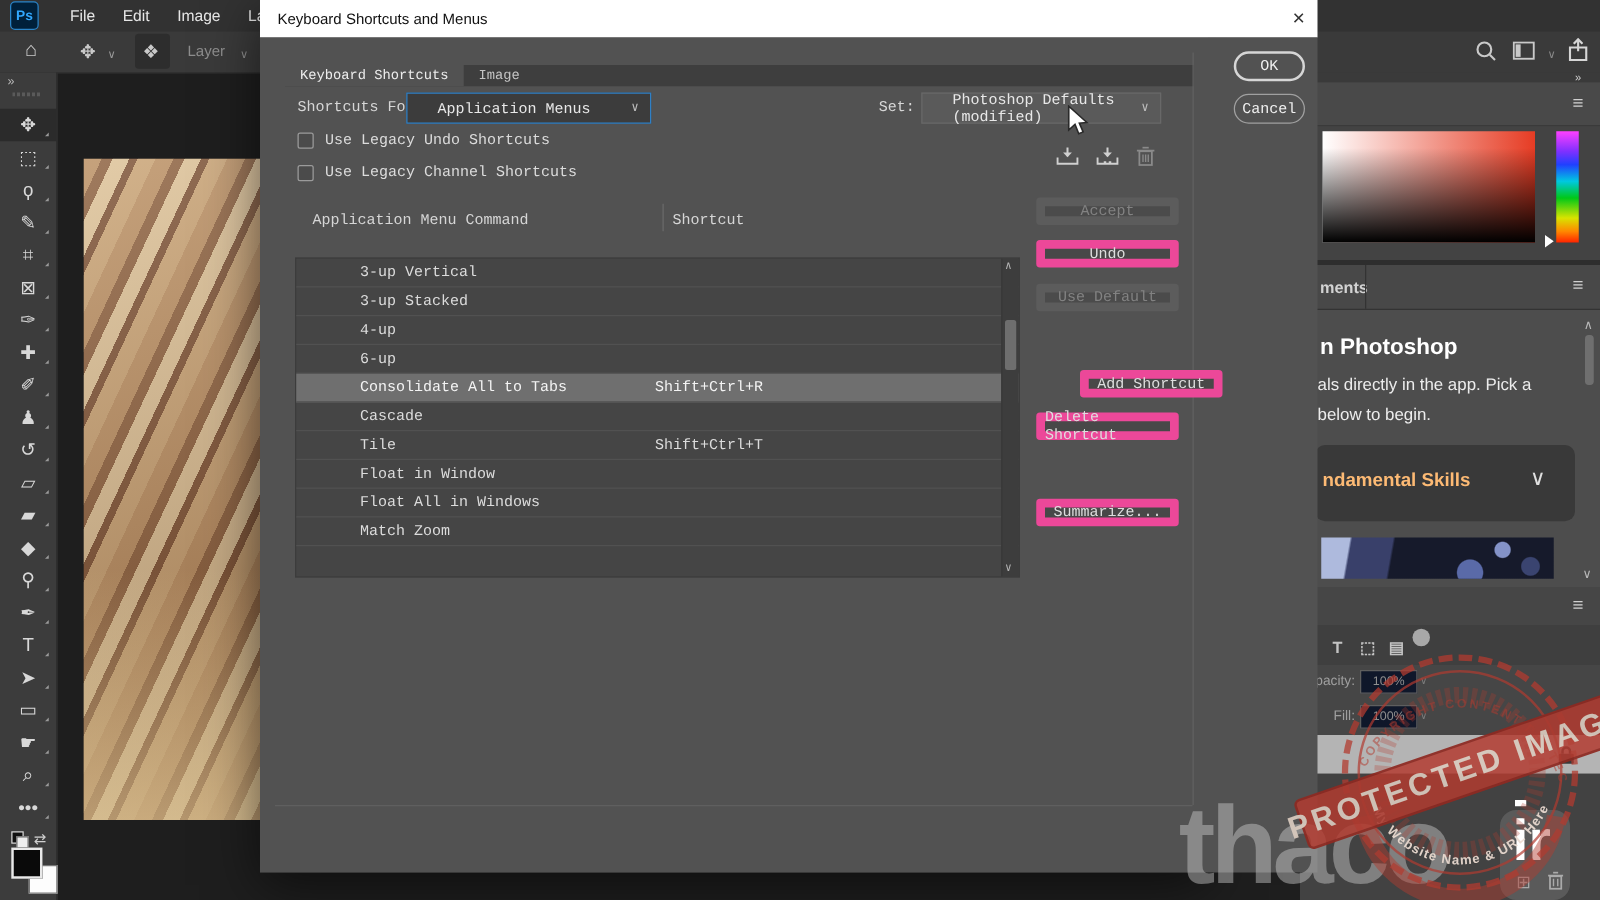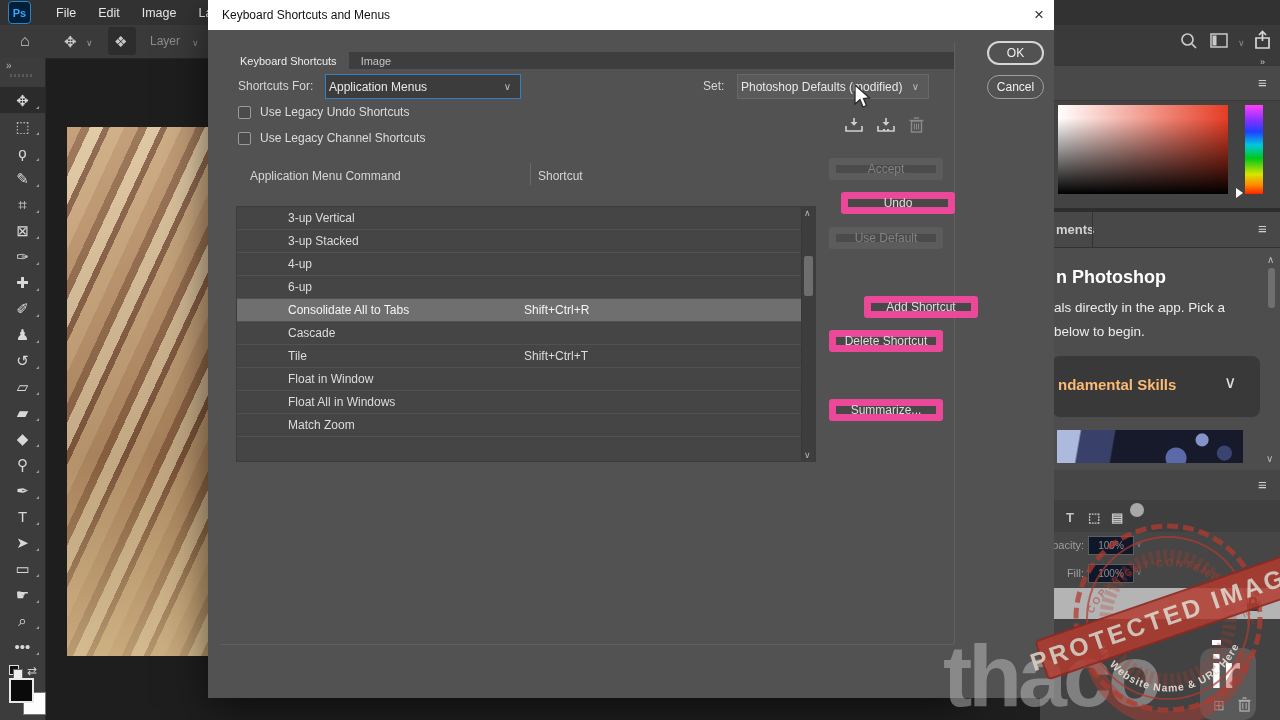--- a/index.html
+++ b/index.html
@@ -99,26 +99,26 @@
   .rp-bottom{position:absolute;left:0;top:561px;width:240px;height:101px;background:#424242;}
   .bt-ic{position:absolute;top:78px;color:#9e9e9e;font-size:14px;}
 
   
   #dialog{position:absolute;left:208px;top:0;width:758px;height:698px;z-index:40;
           box-shadow:0 10px 40px rgba(0,0,0,0.55);}
   .dlg-title{position:absolute;left:0;top:0;width:846px;height:30px;background:#ffffff;}
   .dlg-title .t{position:absolute;left:14px;top:8px;color:#111;font-size:12px;}
   .dlg-close{position:absolute;left:820px;top:5px;width:22px;height:20px;color:#333;font-size:17px;
              text-align:center;line-height:20px;}
-  .dlg-body{position:absolute;left:0;top:30px;width:846px;height:668px;background:#525252;}
+  .dlg-body{position:absolute;left:0;top:30px;width:846px;height:668px;background:#525252;font-family:Liberation Mono, monospace;}
   .tabstrip{position:absolute;left:20px;top:22px;width:727px;height:17px;background:#3e3e3e;display:flex;}
   .tab{height:17px;font-size:11px;display:flex;align-items:center;justify-content:center;padding:0 12px;color:#c4c4c4;}
   .tab.active{background:#525252;color:#ededed;}
   .lbl{position:absolute;color:#d6d6d6;font-size:12px;}
-  .select{position:absolute;height:25px;color:#e8e8e8;font-size:12px;display:flex;align-items:center;padding-left:3px;box-sizing:border-box;}
+  .select{position:absolute;height:25px;color:#e8e8e8;font-size:12px;display:flex;align-items:center;padding-left:24px;box-sizing:border-box;}
   .select .chev{position:absolute;right:9px;top:6px;color:#bdbdbd;font-size:10px;}
   .sel-focus{background:#3c3c3c;border:1px solid #2f80c6;}
   .sel-plain{background:#5a5a5a;border:1px solid #686868;}
   .cbrow{position:absolute;left:30px;display:flex;align-items:center;}
   .cb{width:11px;height:11px;border:1px solid #9b9b9b;border-radius:2px;background:rgba(0,0,0,0.08);}
   .cbrow .cl{margin-left:9px;color:#dcdcdc;font-size:12px;}
   .hdr-div{position:absolute;left:322px;top:133px;width:1px;height:22px;background:#6a6a6a;}
   #shtable{position:absolute;left:28px;top:176px;width:580px;height:256px;background:#454545;border:1px solid #3c3c3c;box-sizing:border-box;}
   .trow{height:22px;position:relative;border-bottom:1px solid #515151;}
   .trow .cmd{position:absolute;left:51px;top:4px;color:#dcdcdc;font-size:12px;}
@@ -464,21 +464,21 @@
       </div>
     </div>
 
     <div class="groupline-v"></div>
     <div class="groupline-h"></div>
 
     <div class="pill ok">OK</div>
     <div class="pill cancel">Cancel</div>
 
     <div class="ps-btn disabled" style="top:128px;">Accept</div>
-    <div class="ps-btn" style="top:162px;margin-left:12px;">Undo</div>
+    <div class="ps-btn" style="top:162px;">Undo</div>
     <div class="ps-btn disabled" style="top:197px;">Use Default</div>
     <div class="ps-btn" style="top:266px;margin-left:35px;">Add Shortcut</div>
     <div class="ps-btn" style="top:300px;">Delete Shortcut</div>
     <div class="ps-btn" style="top:369px;">Summarize...</div>
   </div>
 </div>
 
 <div id="watermark">
   <span class="wm-big">thaco</span>
   <span class="wm-badgebox"></span>

